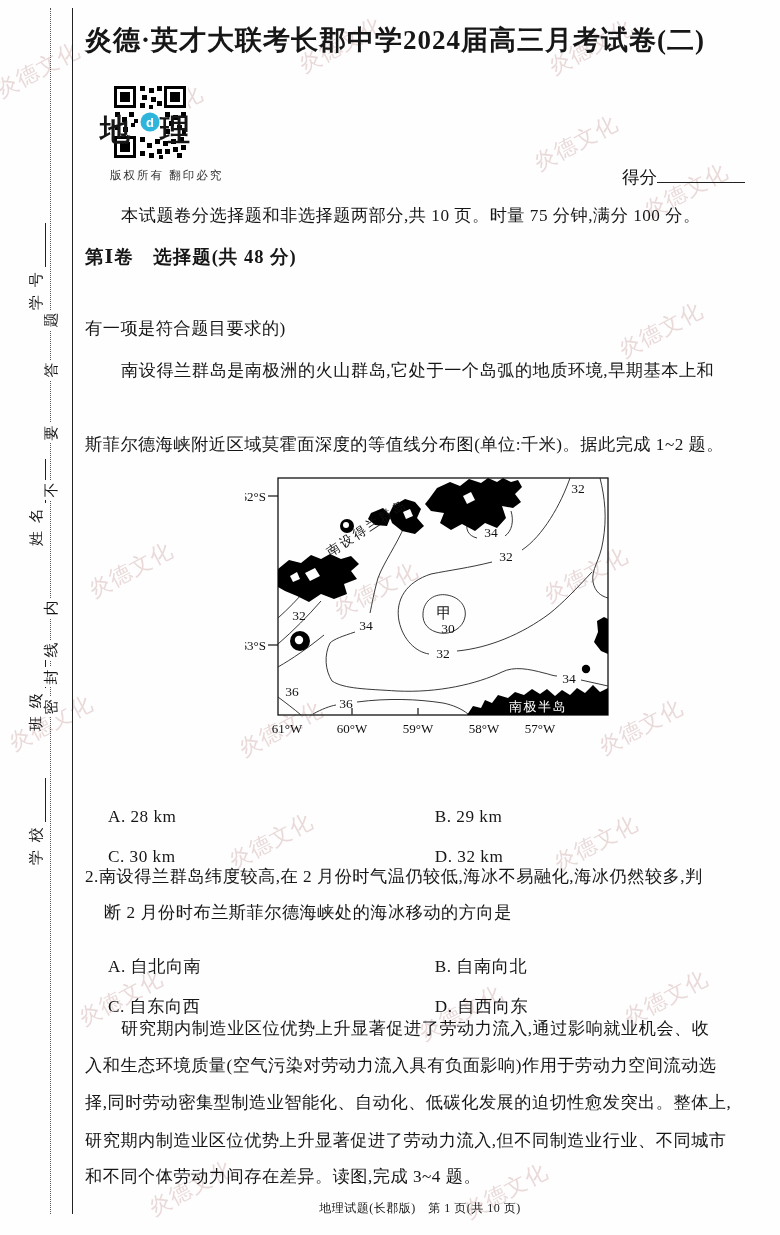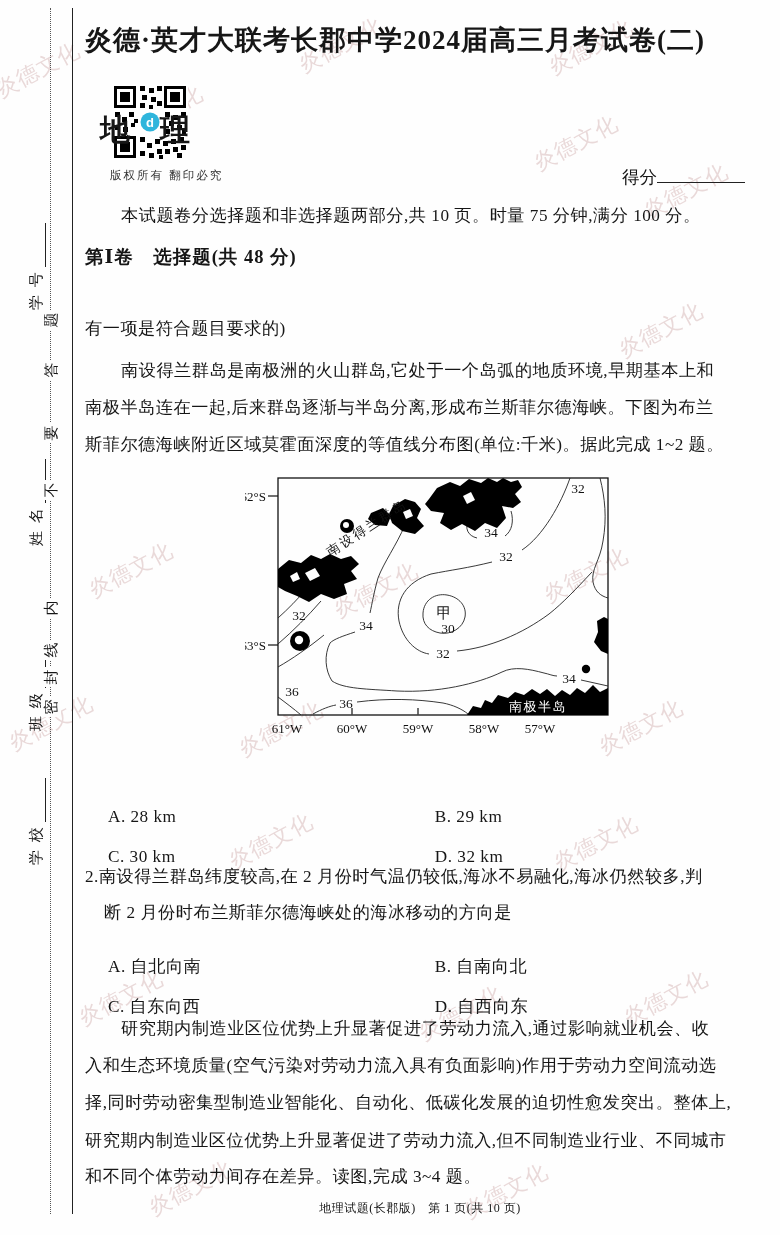--- a/index.html
+++ b/index.html
@@ -165,21 +165,20 @@
       <span class="score-blank"></span>
   </div>
 
   <div class="tline" style="left:121px;top:205px">本试题卷分选择题和非选择题两部分,共 10 页。时量 75 分钟,满分 100 分。</div>
 
   <div class="tline center sec-head" style="top:246px">第Ⅰ卷　选择题(共 48 分)</div>
 
   <div class="tline" style="left:85px;top:318px">有一项是符合题目要求的)</div>
 
   <div class="tline" style="left:121px;top:360px">南设得兰群岛是南极洲的火山群岛,它处于一个岛弧的地质环境,早期基本上和</div>
-  <div class="tline" style="left:85px;top:397px">南极半岛连在一起,后来群岛逐渐与半岛分离,形成布兰斯菲尔德海峡。下图为布兰</div>
   <div class="tline" style="left:85px;top:434px">斯菲尔德海峡附近区域莫霍面深度的等值线分布图(单位:千米)。据此完成 1~2 题。</div>
 
   <svg class="mapsvg" width="375" height="278" viewBox="0 0 375 278">
 
     <rect x="33" y="10" width="330" height="237" fill="none" stroke="#111" stroke-width="1.3"></rect>
 
     <line x1="23" y1="28" x2="33" y2="28" stroke="#111" stroke-width="1.2"></line>
     <line x1="23" y1="177" x2="33" y2="177" stroke="#111" stroke-width="1.2"></line>
     <line x1="107" y1="240" x2="107" y2="246.5" stroke="#111" stroke-width="1.2"></line>
     <line x1="173" y1="240" x2="173" y2="246.5" stroke="#111" stroke-width="1.2"></line>

